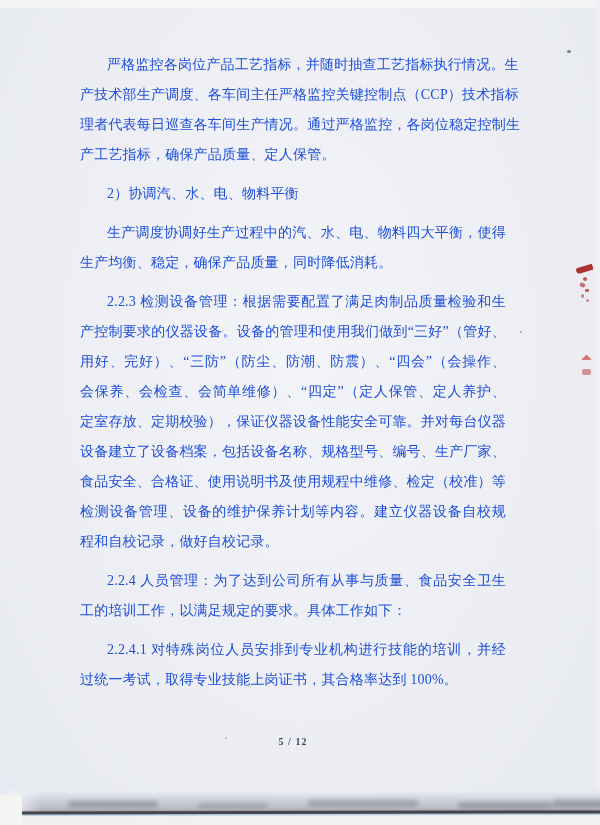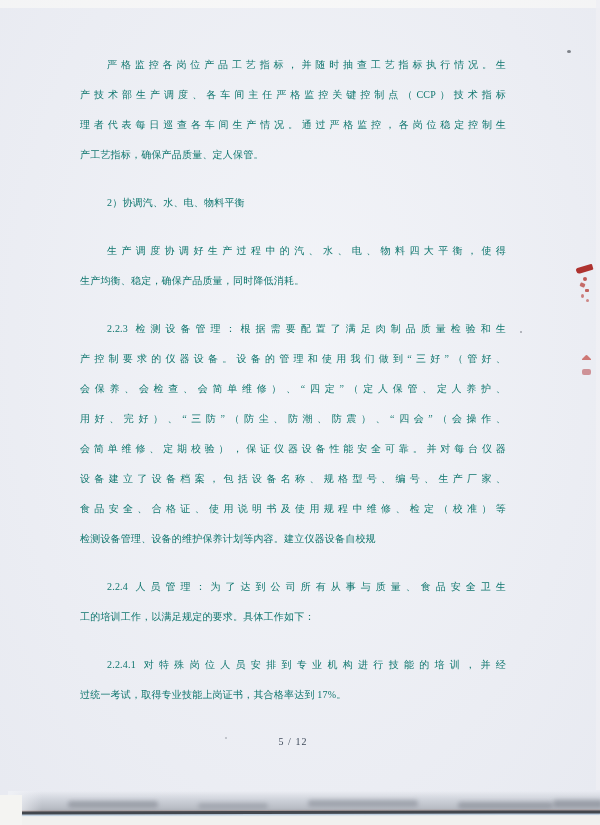--- a/index.html
+++ b/index.html
@@ -16,35 +16,35 @@
     background:radial-gradient(ellipse at 50% 42%, rgba(255,255,255,0.30) 0%, rgba(203,206,218,0.16) 100%);
   }
   .top-strip{
     position:absolute;left:0;top:0;width:600px;height:8px;background:#fafaf9;
   }
   .right-strip{
     position:absolute;right:0;top:0;width:4px;height:790px;background:#f4f4f7;opacity:.8;
   }
   .doc-body{
     position:absolute;left:80px;top:50px;width:426px;
-    font-size:10px;line-height:30px;color:#0f766e;
+    font-size:14px;line-height:30px;color:#1d4ed8;
     letter-spacing:0.2px;z-index:2;
   }
   .para{margin:0;}
-  .para + .para{margin-top:18px;}
+  .para + .para{margin-top:9px;}
   .line{
     text-align:justify;text-align-last:justify;
     -webkit-text-justify:inter-character;text-justify:inter-character;
     white-space:nowrap;overflow:visible;
   }
   .para .line:last-child{text-align-last:left;}
   .para .line:first-child{text-indent:27px;}
   .page-number{
     position:absolute;left:80px;top:736px;width:426px;text-align:center;
-    font-size:10px;font-weight:normal;color:#3e4a5a;letter-spacing:1px;z-index:2;
+    font-size:10px;font-weight:bold;color:#3e4a5a;letter-spacing:1px;z-index:2;
   }
   
   .stamp{position:absolute;z-index:3;}
   .stamp-stroke{
     left:576px;top:266px;width:17px;height:6px;background:#a8221e;
     border-radius:2px 1px 1px 3px;transform:rotate(-16deg);opacity:.92;
   }
   .stamp-dot{background:#b5342e;border-radius:50%;opacity:.8;}
   .sd1{left:583px;top:277px;width:4px;height:4px;}
   .sd2{left:580px;top:283px;width:5px;height:4px;opacity:.7;border-radius:1px;transform:rotate(20deg);}
@@ -109,34 +109,35 @@
       <div class="para">
         <div class="line">2）协调汽、水、电、物料平衡</div>
       </div>
       <div class="para">
         <div class="line">生产调度协调好生产过程中的汽、水、电、物料四大平衡，使得</div>
         <div class="line">生产均衡、稳定，确保产品质量，同时降低消耗。</div>
       </div>
       <div class="para">
         <div class="line">2.2.3 检测设备管理：根据需要配置了满足肉制品质量检验和生</div>
         <div class="line">产控制要求的仪器设备。设备的管理和使用我们做到“三好”（管好、</div>
+        <div class="line">用好、完好）、“三防”（防尘、防潮、防震）、“四会”（会操作、</div>
         <div class="line">会保养、会检查、会简单维修）、“四定”（定人保管、定人养护、</div>
-        <div class="line">用好、完好）、“三防”（防尘、防潮、防震）、“四会”（会操作、</div>
-        <div class="line">会简单维修、定期校验），保证仪器设备性能安全可靠。并对每台仪器</div>
+        <div class="line">定室存放、定期校验），保证仪器设备性能安全可靠。并对每台仪器</div>
         <div class="line">设备建立了设备档案，包括设备名称、规格型号、编号、生产厂家、</div>
         <div class="line">食品安全、合格证、使用说明书及使用规程中维修、检定（校准）等</div>
         <div class="line">检测设备管理、设备的维护保养计划等内容。建立仪器设备自校规</div>
+        <div class="line">程和自校记录，做好自校记录。</div>
       </div>
       <div class="para">
         <div class="line">2.2.4 人员管理：为了达到公司所有从事与质量、食品安全卫生</div>
         <div class="line">工的培训工作，以满足规定的要求。具体工作如下：</div>
       </div>
       <div class="para">
         <div class="line">2.2.4.1 对特殊岗位人员安排到专业机构进行技能的培训，并经</div>
-        <div class="line">过统一考试，取得专业技能上岗证书，其合格率达到 17%。</div>
+        <div class="line">过统一考试，取得专业技能上岗证书，其合格率达到 100%。</div>
       </div>
     </div>
 
   <div class="page-number">5 / 12</div>
 
   <div class="stamp stamp-stroke"></div>
   <div class="stamp stamp-dot sd1"></div>
   <div class="stamp stamp-dot sd2"></div>
   <div class="stamp stamp-dot sd3"></div>
   <div class="stamp stamp-dot sd4"></div>

